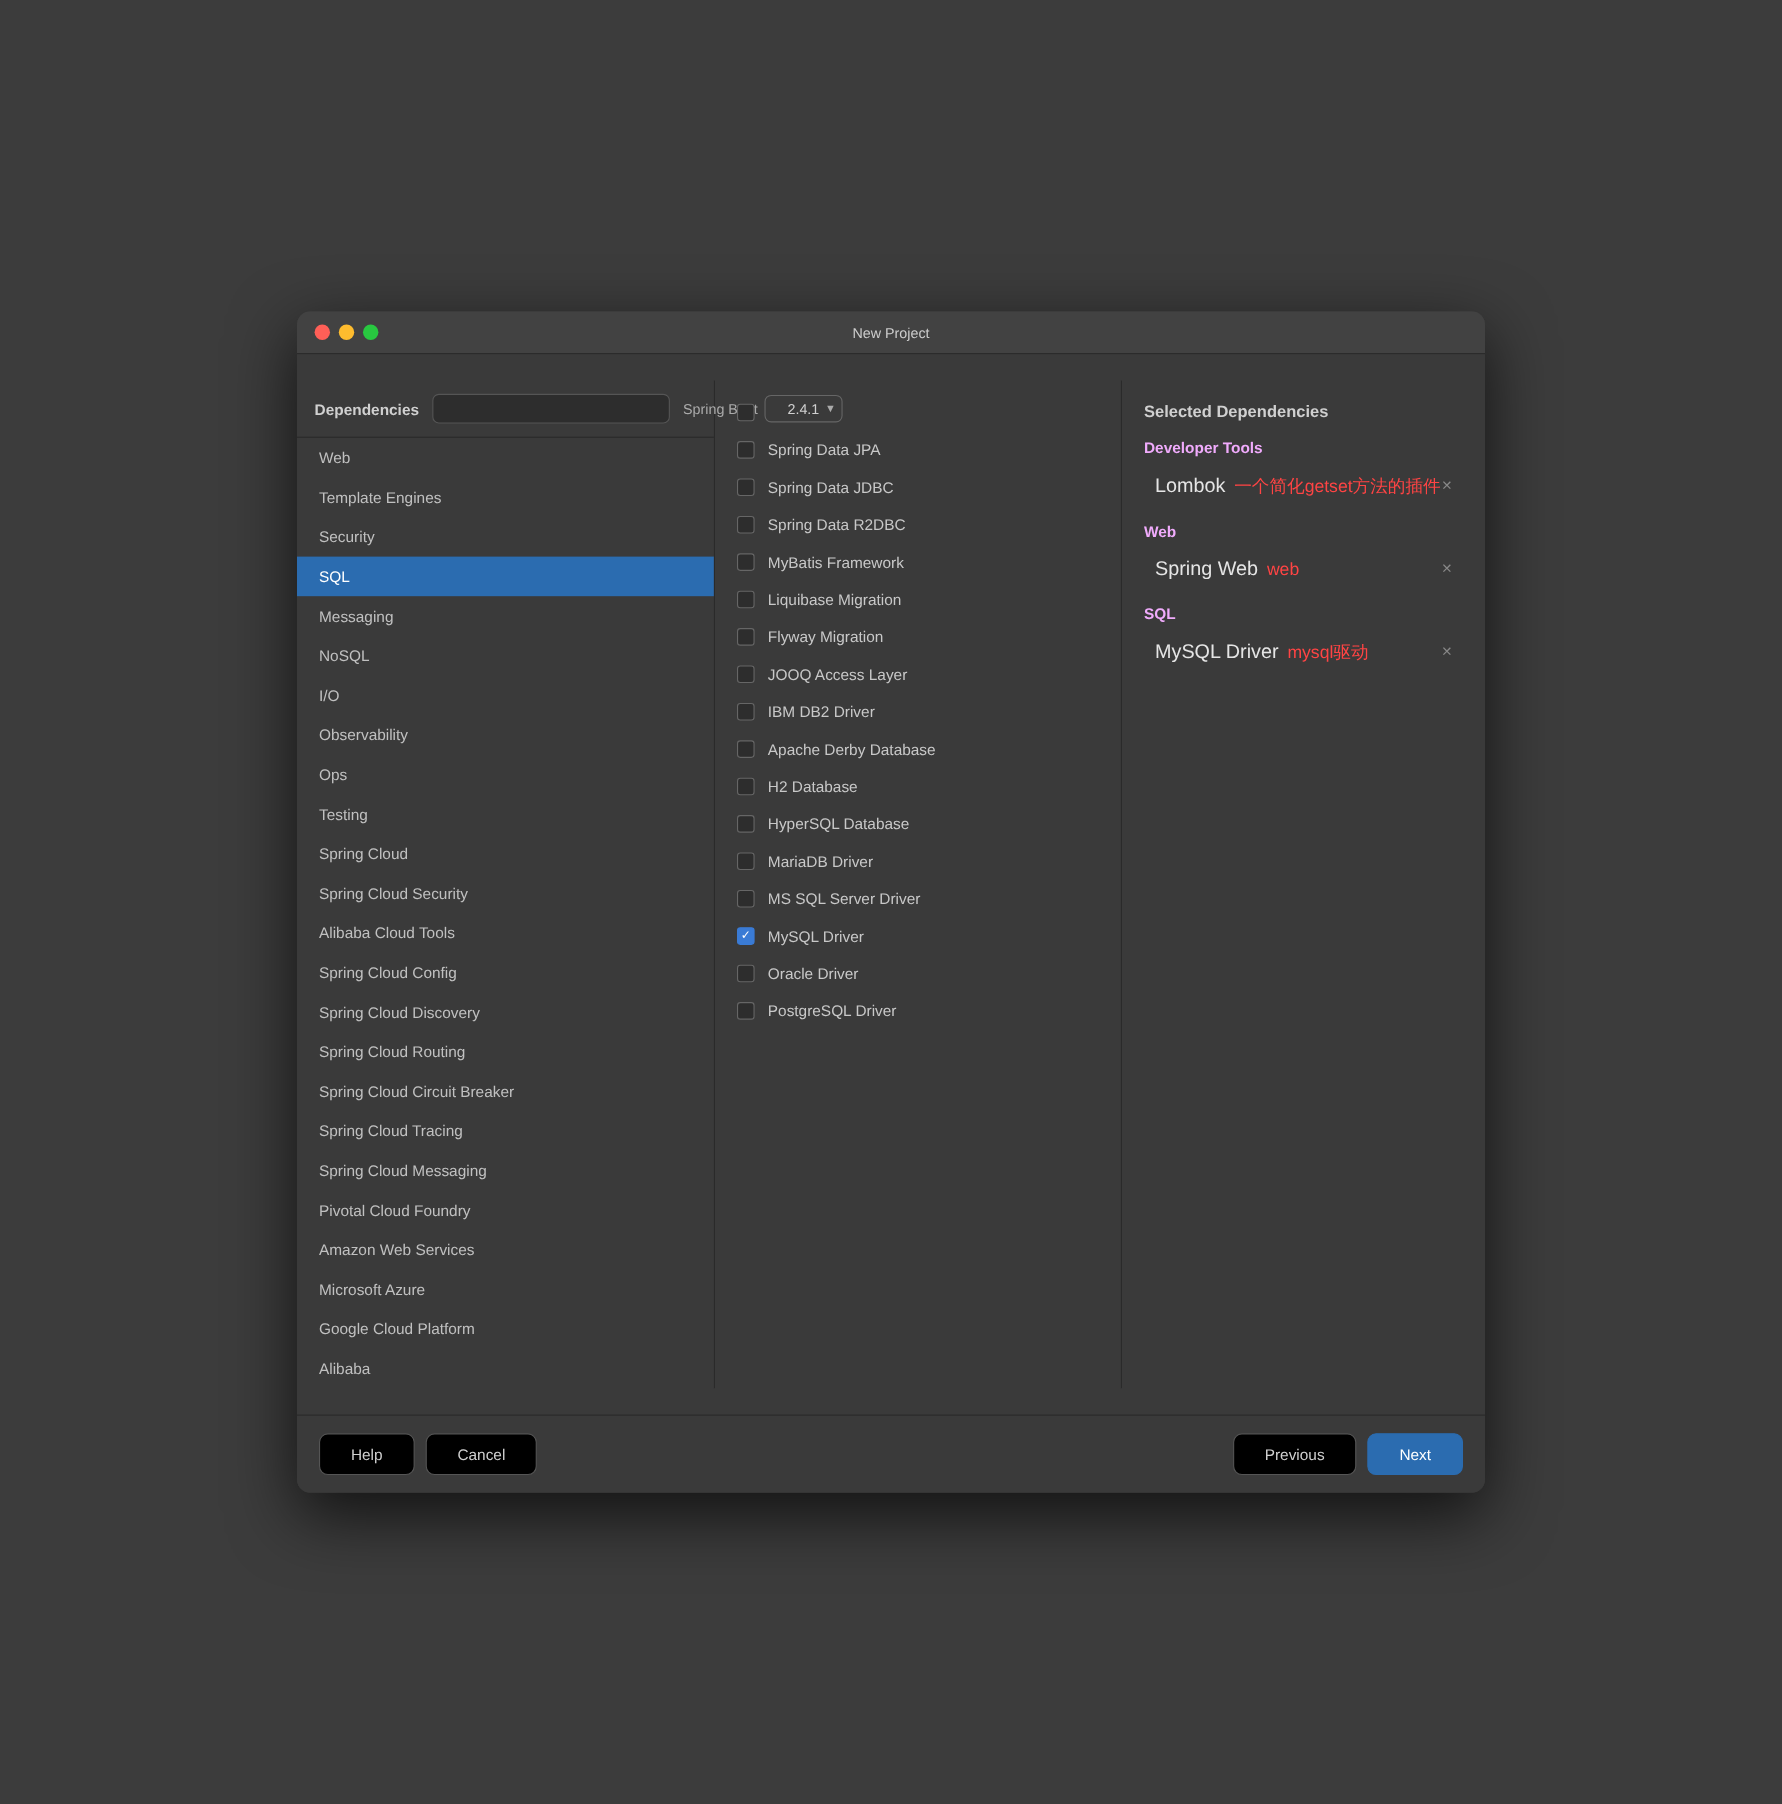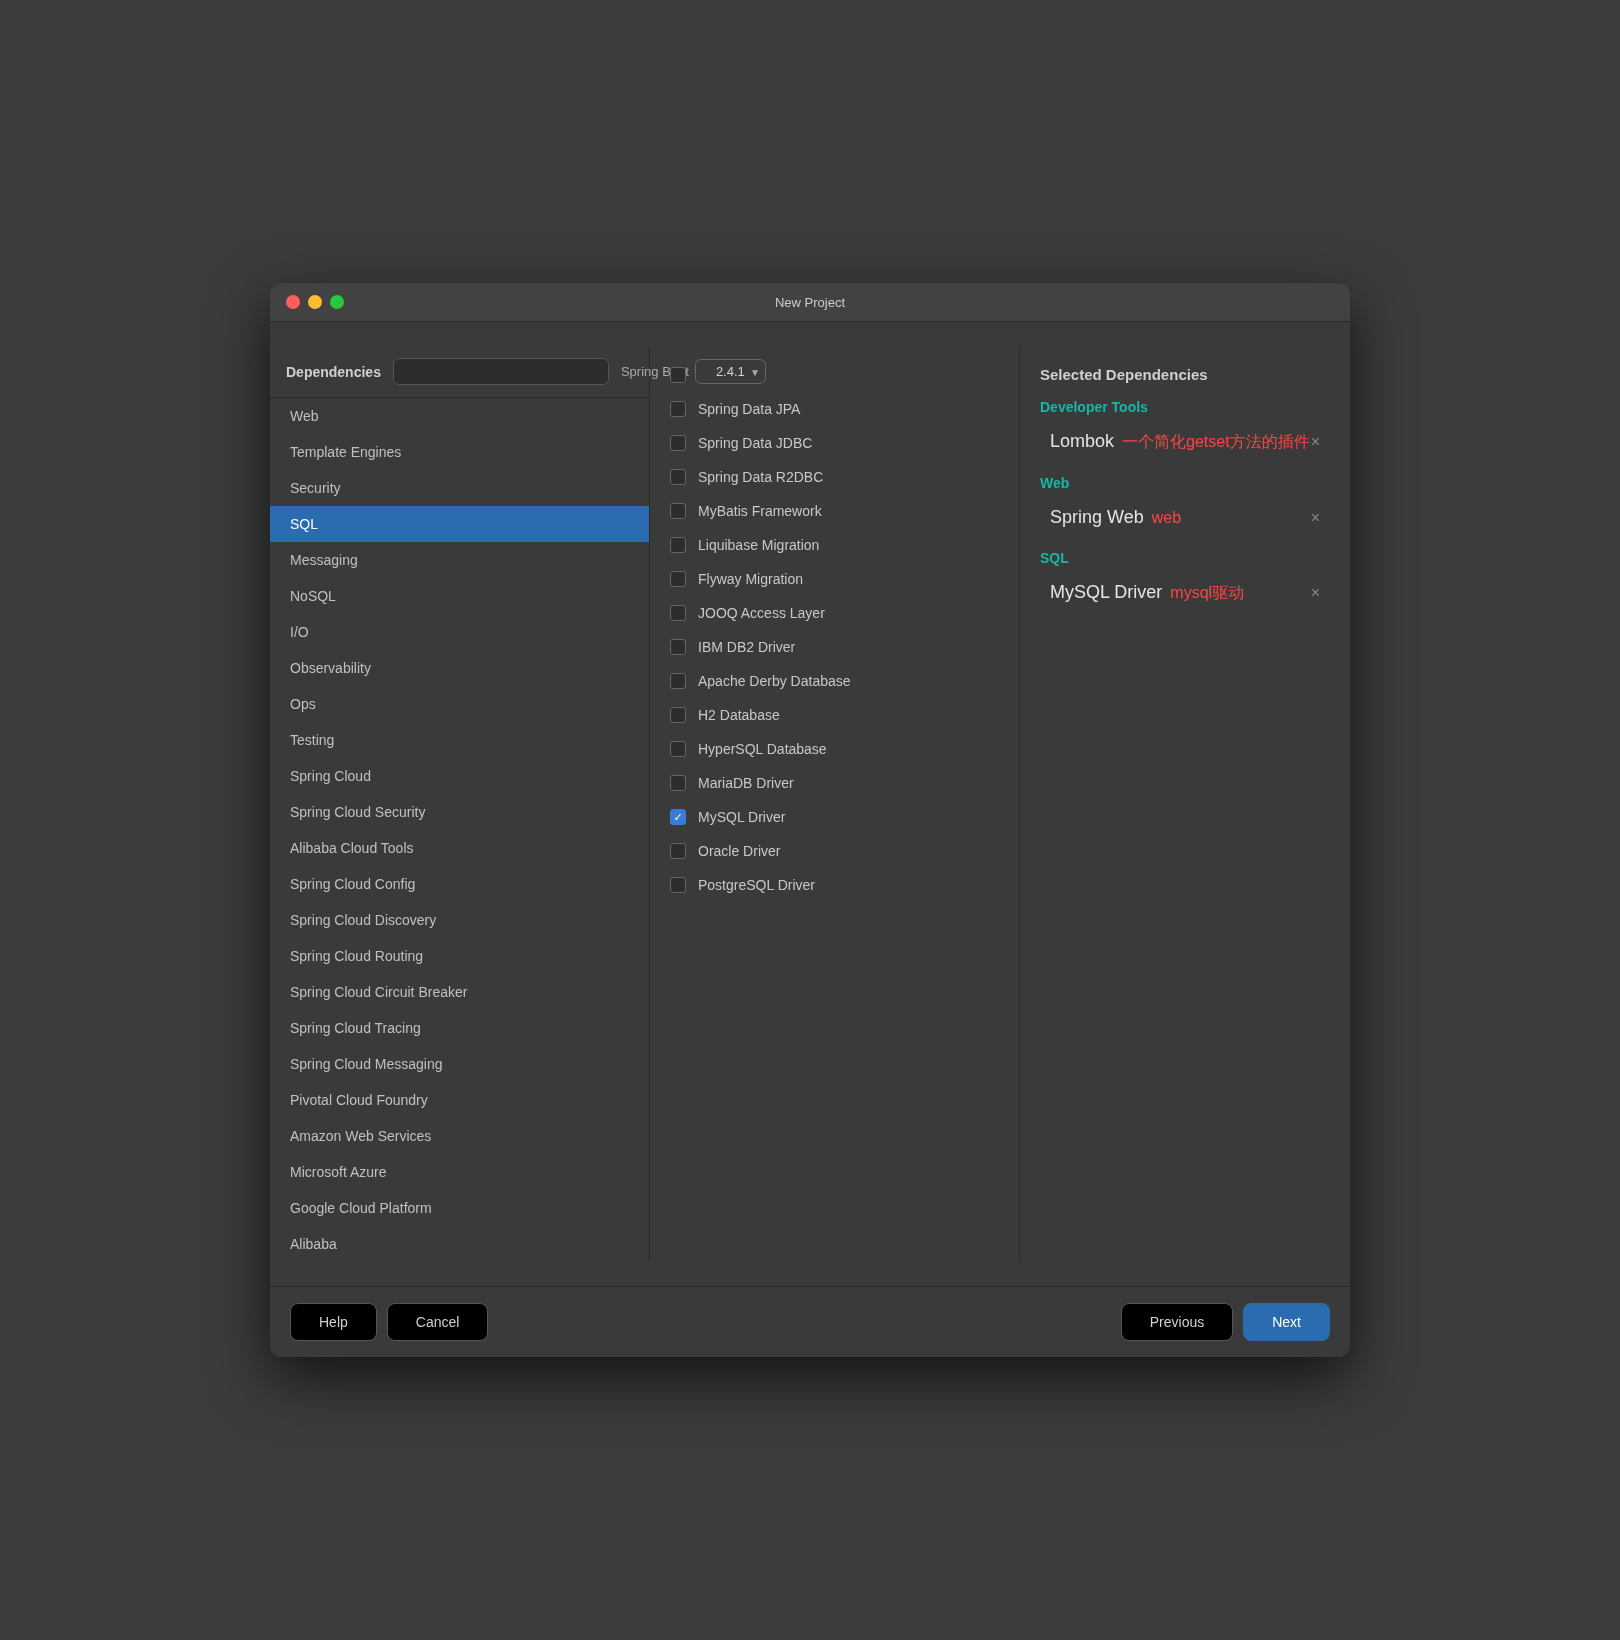--- a/index.html
+++ b/index.html
@@ -199,21 +199,21 @@
     .selected-deps-title {
       color: #d0d0d0;
       font-size: 15px;
       font-weight: 600;
       margin-bottom: 16px;
     }
     .dep-group {
       margin-bottom: 16px;
     }
     .dep-group-name {
-      color: #14b8a6;
+      color: #f0abfc;
       font-size: 14px;
       font-weight: 600;
       margin-bottom: 10px;
     }
     .dep-tag {
       display: flex;
       align-items: center;
       justify-content: space-between;
       padding: 6px 10px;
       margin-bottom: 6px;
@@ -379,20 +379,24 @@
           </div>
           <div class="dep-item">
             <div class="dep-checkbox"></div>
             <span class="dep-name">HyperSQL Database</span>
           </div>
           <div class="dep-item">
             <div class="dep-checkbox"></div>
             <span class="dep-name">MariaDB Driver</span>
           </div>
           <div class="dep-item">
+            <div class="dep-checkbox"></div>
+            <span class="dep-name">MS SQL Server Driver</span>
+          </div>
+          <div class="dep-item">
             <div class="dep-checkbox checked"></div>
             <span class="dep-name">MySQL Driver</span>
           </div>
           <div class="dep-item">
             <div class="dep-checkbox"></div>
             <span class="dep-name">Oracle Driver</span>
           </div>
           <div class="dep-item">
             <div class="dep-checkbox"></div>
             <span class="dep-name">PostgreSQL Driver</span>

